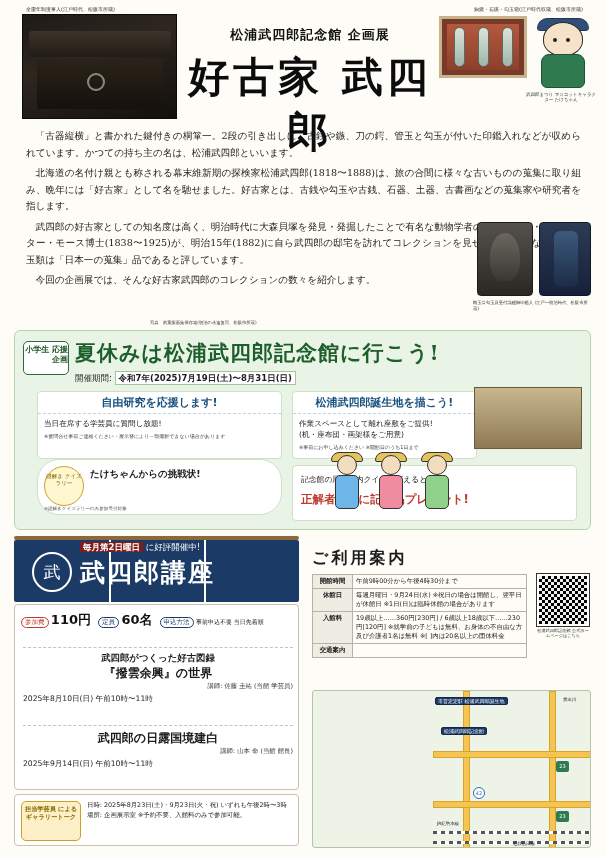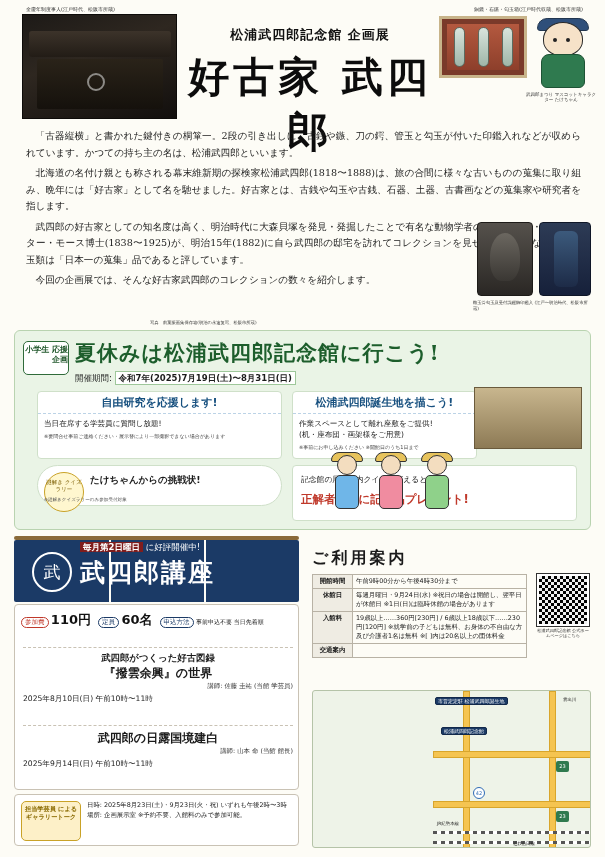--- a/index.html
+++ b/index.html
@@ -135,21 +135,21 @@
   }
   .panel-head {
     font-size:11px; font-weight:bold; color:#17507f; text-align:center;
     padding:3px 0; border-bottom:1px dashed #bcd3e6;
   }
   .panel-body { font-size:7.6px; line-height:1.45; padding:4px 6px; }
   .panel-note { font-size:5px; line-height:1.35; color:#444; padding:0 6px 4px; }
 
   .p1 { left:22px; top:60px; width:245px; height:68px; }
   .p2 { left:277px; top:60px; width:185px; height:68px; }
-  .p3 { left:22px; top:134px; width:245px; height:41px;border-radius:22px; }
+  .p3 { left:22px; top:128px; width:245px; height:56px;border-radius:22px; }
   .p4 { left:277px; top:134px; width:285px; height:56px; }
 
   .quiz-badge {
     position:absolute; left:6px; top:6px; width:40px; height:40px; border-radius:50%;
     background:#fff7cf; border:1.5px solid #c9a227; font-size:5.5px; text-align:center;
     line-height:1.2; padding-top:6px; color:#7a5c00;
   }
   .quiz-txt { position:absolute; left:52px; top:8px; font-size:9.5px; font-weight:bold; color:#1b1b1b;}
   .quiz-note { position:absolute; left:6px; bottom:3px; font-size:4.6px; color:#555;}
   .present {

